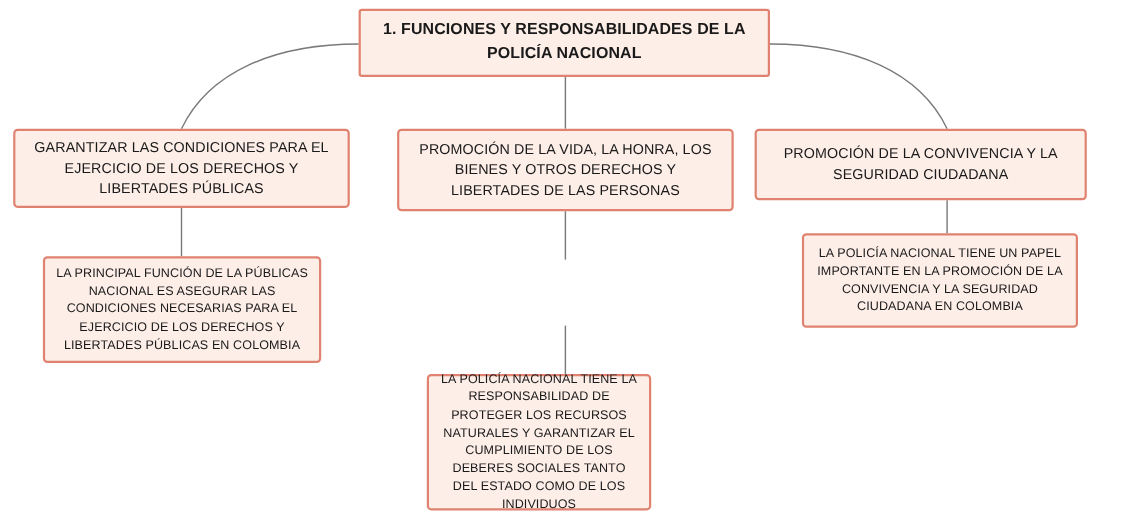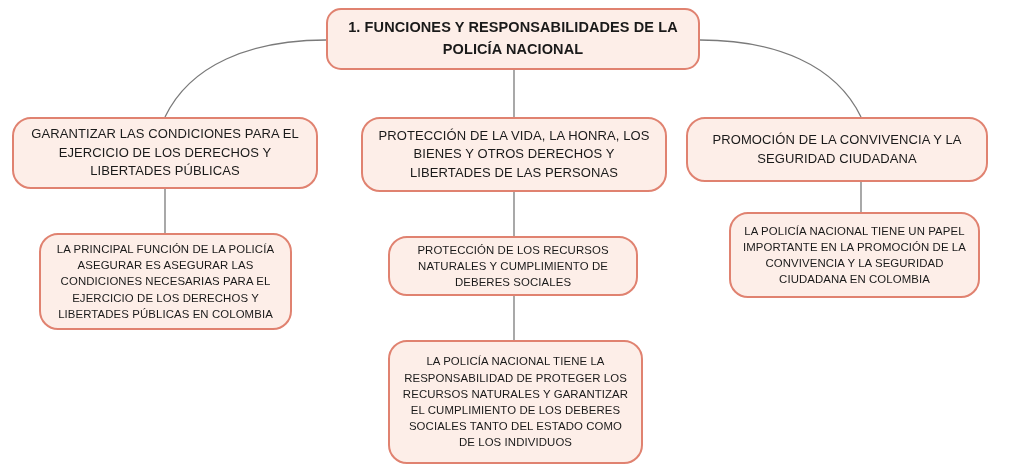--- a/index.html
+++ b/index.html
@@ -23,38 +23,38 @@
     top: 0;
     width: 1024px;
     height: 476px;
     pointer-events: none;
   }
   .node {
     position: absolute;
     box-sizing: border-box;
     background: #fdeee8;
     border: 2px solid #e08270;
-    border-radius: 19px;
+    border-radius: 4px;
     display: flex;
     align-items: center;
     justify-content: center;
     text-align: center;
     color: #1a1a1a;
     padding: 4px 10px;
   }
   .node-text {
     display: block;
     width: 100%;
     line-height: 1.42;
     letter-spacing: 0.1px;
   }
   .root {
     font-weight: bold;
     font-size: 14.5px;
-    border-radius: 15px;
+    border-radius: 3px;
   }
   .root .node-text { line-height: 1.5; }
   .level2 {
     font-size: 13px;
   }
   .level3 {
     font-size: 11.4px;
   }
 </style>
 </head>
@@ -75,36 +75,33 @@
 
   <div class="node root" style="left:326px; top:8px; width:374px; height:62px;">
     <span class="node-text">1. FUNCIONES Y RESPONSABILIDADES DE LA POLICÍA NACIONAL</span>
   </div>
 
   <div class="node level2" style="left:12px; top:117px; width:306px; height:72px;">
     <span class="node-text">GARANTIZAR LAS CONDICIONES PARA EL EJERCICIO DE LOS DERECHOS Y LIBERTADES PÚBLICAS</span>
   </div>
 
   <div class="node level2" style="left:361px; top:117px; width:306px; height:75px;">
-    <span class="node-text">PROTECCIÓN DE LA VIDA, LA HONRA, LOS BIENES Y OTROS DERECHOS Y LIBERTADES DE LAS PERSONAS</span>
+    <span class="node-text">PROMOCIÓN DE LA VIDA, LA HONRA, LOS BIENES Y OTROS DERECHOS Y LIBERTADES DE LAS PERSONAS</span>
   </div>
 
   <div class="node level2" style="left:686px; top:117px; width:302px; height:65px;">
     <span class="node-text">PROMOCIÓN DE LA CONVIVENCIA Y LA SEGURIDAD CIUDADANA</span>
   </div>
 
   <div class="node level3" style="left:39px; top:233px; width:253px; height:97px;">
-    <span class="node-text">LA PRINCIPAL FUNCIÓN DE LA POLICÍA ASEGURAR ES ASEGURAR LAS CONDICIONES NECESARIAS PARA EL EJERCICIO DE LOS DERECHOS Y LIBERTADES PÚBLICAS EN COLOMBIA</span>
+    <span class="node-text">LA PRINCIPAL FUNCIÓN DE LA PÚBLICAS NACIONAL ES ASEGURAR LAS CONDICIONES NECESARIAS PARA EL EJERCICIO DE LOS DERECHOS Y LIBERTADES PÚBLICAS EN COLOMBIA</span>
   </div>
 
-  <div class="node level3" style="left:388px; top:236px; width:250px; height:60px;">
-    <span class="node-text">PROTECCIÓN DE LOS RECURSOS NATURALES Y CUMPLIMIENTO DE DEBERES SOCIALES</span>
-  </div>
 
-  <div class="node level3" style="left:388px; top:340px; width:255px; height:124px;">
+  <div class="node level3" style="left:388px; top:340px; width:204px; height:124px;">
     <span class="node-text">LA POLICÍA NACIONAL TIENE LA RESPONSABILIDAD DE PROTEGER LOS RECURSOS NATURALES Y GARANTIZAR EL CUMPLIMIENTO DE LOS DEBERES SOCIALES TANTO DEL ESTADO COMO DE LOS INDIVIDUOS</span>
   </div>
 
   <div class="node level3" style="left:729px; top:212px; width:251px; height:86px;">
     <span class="node-text">LA POLICÍA NACIONAL TIENE UN PAPEL IMPORTANTE EN LA PROMOCIÓN DE LA CONVIVENCIA Y LA SEGURIDAD CIUDADANA EN COLOMBIA</span>
   </div>
 
 </div>
 
 </body></html>

